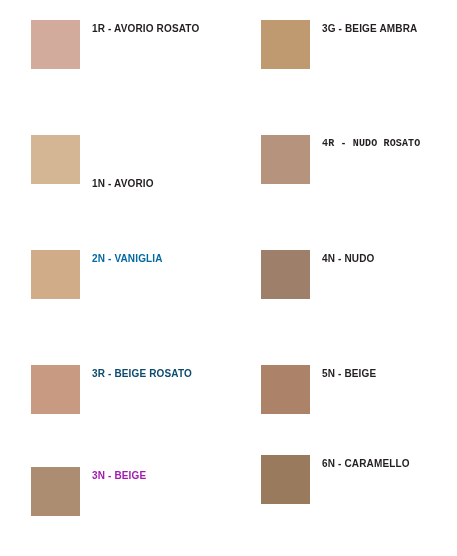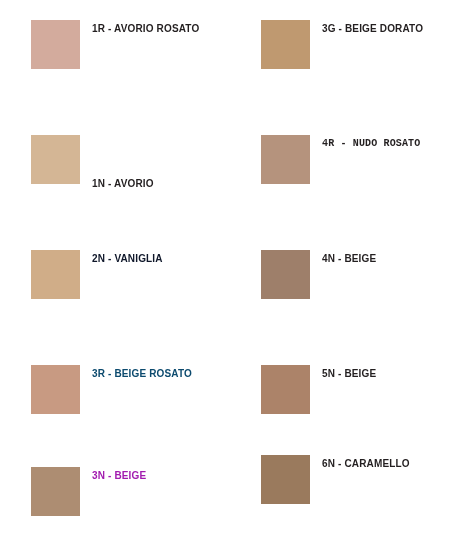--- a/index.html
+++ b/index.html
@@ -80,46 +80,46 @@
     <span class="swatch-label" style="color: rgb(35, 31, 32);">1R - AVORIO ROSATO</span>
   </div>
 
   <div class="swatch-item col-left row-l-1">
     <span class="swatch-chip" style="background-color: rgb(212, 182, 149);"></span>
     <span class="swatch-label" style="color: rgb(35, 31, 32); margin-top: 40px;">1N - AVORIO</span>
   </div>
 
   <div class="swatch-item col-left row-l-2">
     <span class="swatch-chip" style="background-color: rgb(208, 173, 136);"></span>
-    <span class="swatch-label" style="color: #0f172a;">2N - VANIGLIA</span>
+    <span class="swatch-label" style="color: #0369a1;">2N - VANIGLIA</span>
   </div>
 
   <div class="swatch-item col-left row-l-3">
     <span class="swatch-chip" style="background-color: rgb(200, 154, 130);"></span>
     <span class="swatch-label" style="color: #0c4a6e;">3R - BEIGE ROSATO</span>
   </div>
 
   <div class="swatch-item col-left row-l-4">
     <span class="swatch-chip" style="background-color: rgb(173, 141, 114);"></span>
     <span class="swatch-label" style="color: #a21caf;">3N - BEIGE</span>
   </div>
 
   <div class="swatch-item col-right row-r-0">
     <span class="swatch-chip" style="background-color: rgb(191, 153, 112);"></span>
-    <span class="swatch-label" style="color: rgb(35, 31, 32);">3G - BEIGE DORATO</span>
+    <span class="swatch-label" style="color: rgb(35, 31, 32);">3G - BEIGE AMBRA</span>
   </div>
 
   <div class="swatch-item col-right row-r-1">
     <span class="swatch-chip" style="background-color: rgb(181, 147, 125);"></span>
     <span class="swatch-label" style="color: rgb(35, 31, 32); font-family: Liberation Mono, monospace;">4R - NUDO ROSATO</span>
   </div>
 
   <div class="swatch-item col-right row-r-2">
     <span class="swatch-chip" style="background-color: rgb(158, 127, 106);"></span>
-    <span class="swatch-label" style="color: rgb(35, 31, 32);">4N - BEIGE</span>
+    <span class="swatch-label" style="color: rgb(35, 31, 32);">4N - NUDO</span>
   </div>
 
   <div class="swatch-item col-right row-r-3">
     <span class="swatch-chip" style="background-color: rgb(172, 131, 105);"></span>
     <span class="swatch-label" style="color: rgb(35, 31, 32);">5N - BEIGE</span>
   </div>
 
   <div class="swatch-item col-right row-r-4">
     <span class="swatch-chip" style="background-color: rgb(154, 122, 93);"></span>
     <span class="swatch-label" style="color: rgb(35, 31, 32);">6N - CARAMELLO</span>

